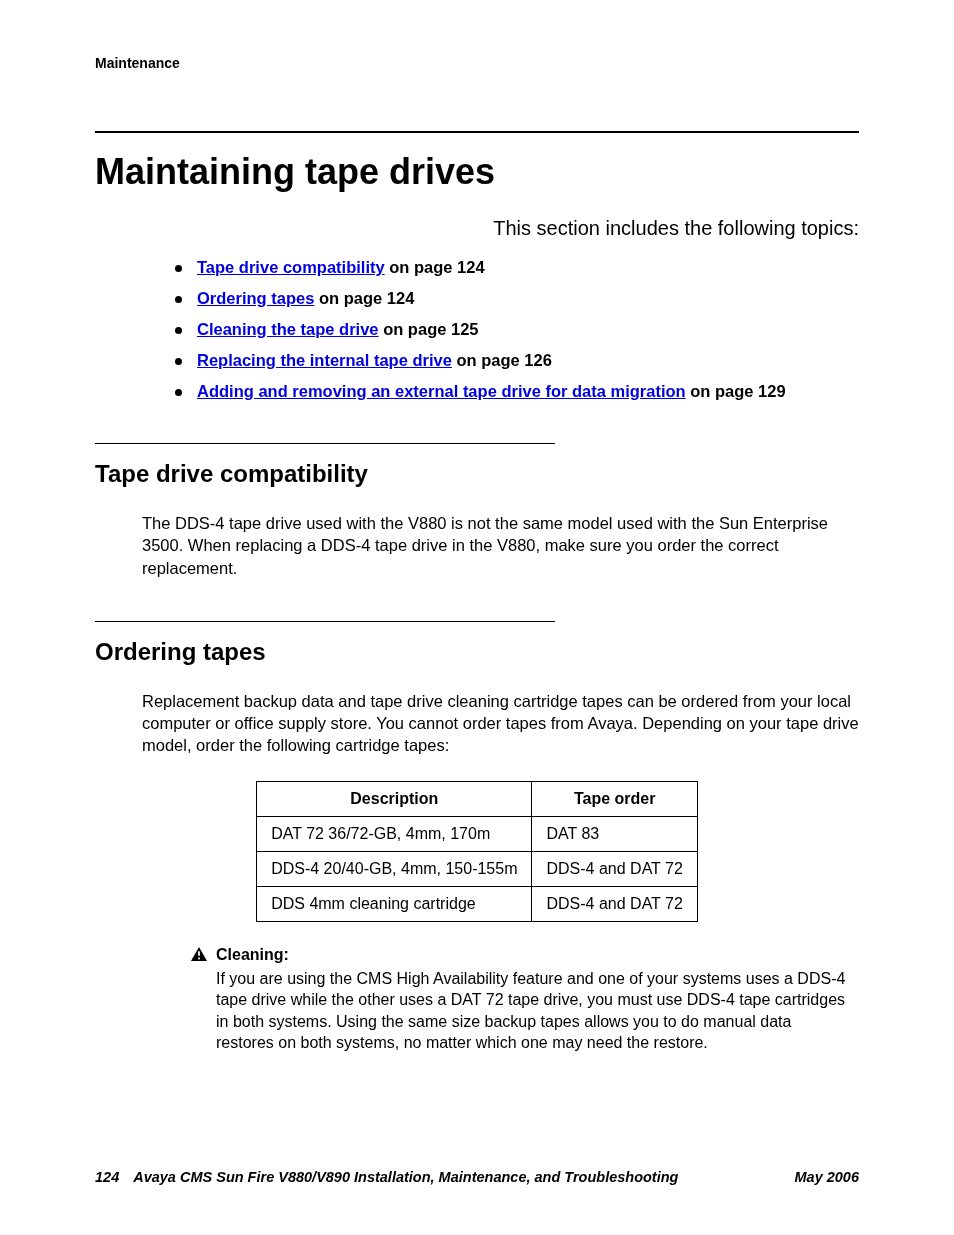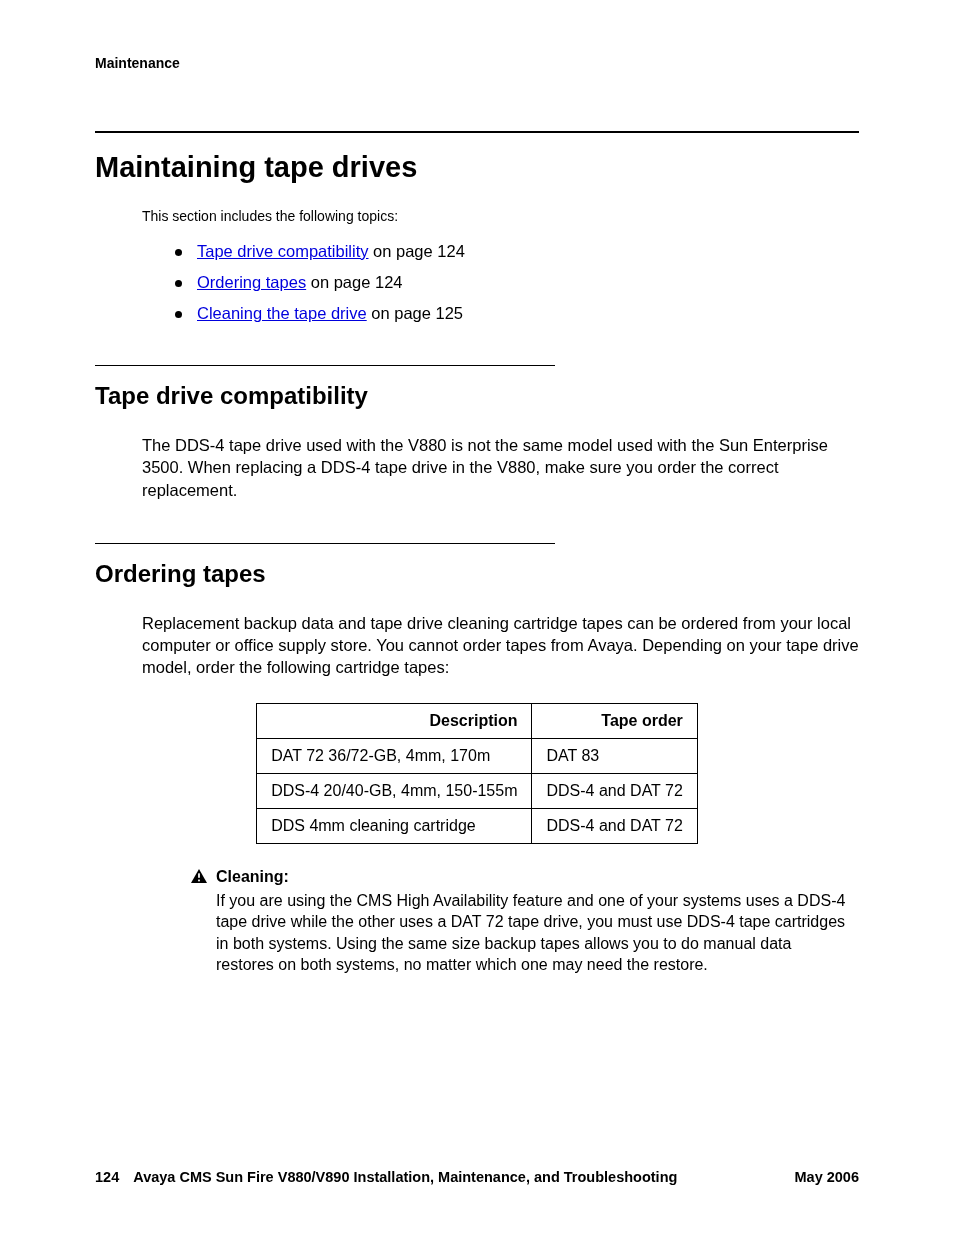--- a/index.html
+++ b/index.html
@@ -16,32 +16,33 @@
       font-size: 14px;
       font-weight: bold;
       margin-bottom: 60px;
     }
     .section-rule {
       border: none;
       border-top: 2px solid #000;
       margin-bottom: 18px;
     }
     h1 {
-      font-size: 29px;
+      font-size: 36px;
       font-weight: bold;
       margin-bottom: 24px;
     }
     .intro-text {
-      font-size: 14px;
-      margin-left: 47px;
+      font-size: 20px;
       margin-bottom: 18px;
+      text-align: right;
     }
     ul {
       list-style: none;
       margin-left: 80px;
+      font-weight: bold;
     }
     ul li {
       font-size: 16.5px;
       margin-bottom: 12px;
       position: relative;
       padding-left: 22px;
     }
     ul li::before {
       content: "";
       position: absolute;
@@ -79,21 +80,21 @@
       margin: 24px auto 24px auto;
     }
     th, td {
       border: 1.5px solid #000;
       padding: 8px 14px;
       text-align: left;
       font-size: 16px;
     }
     th {
       font-weight: bold;
-      text-align: right;
+      text-align: center;
     }
     .note-block {
       margin-left: 95px;
       margin-right: 10px;
       position: relative;
     }
     .note-icon {
       position: absolute;
       left: 0;
       top: 0;
@@ -115,39 +116,42 @@
     }
     .footer {
       position: absolute;
       bottom: 50px;
       left: 95px;
       right: 95px;
       display: flex;
       justify-content: space-between;
       font-size: 14.5px;
       font-weight: bold;
+      font-style: italic;
     }
     .footer .pgnum { margin-right: 14px; }
     .footer .left { display: flex; }
   </style>
 </head>
 <body>
 
 <div class="header-label">Maintenance</div>
 
 <hr class="section-rule">
 
 <h1>Maintaining tape drives</h1>
 
 <p class="intro-text">This section includes the following topics:</p>
 
 <ul>
   <li><span class="link">Tape drive compatibility</span><span> on page 124</span></li>
   <li><span class="link">Ordering tapes</span><span> on page 124</span></li>
   <li><span class="link">Cleaning the tape drive</span><span> on page 125</span></li>
+  <li><span class="link">Replacing the internal tape drive</span><span> on page 126</span></li>
+  <li><span class="link">Adding and removing an external tape drive for data migration</span><span> on page 129</span></li>
 </ul>
 
 <hr class="sub-rule">
 
 <h2>Tape drive compatibility</h2>
 
 <p class="body-text">
   <span>The DDS-4 tape drive used with the V880 is </span><span class="italic">not</span><span> the same model used with the Sun Enterprise 3500. When replacing a DDS-4 tape drive in the V880, make sure you order the correct replacement.</span>
 </p>
 

